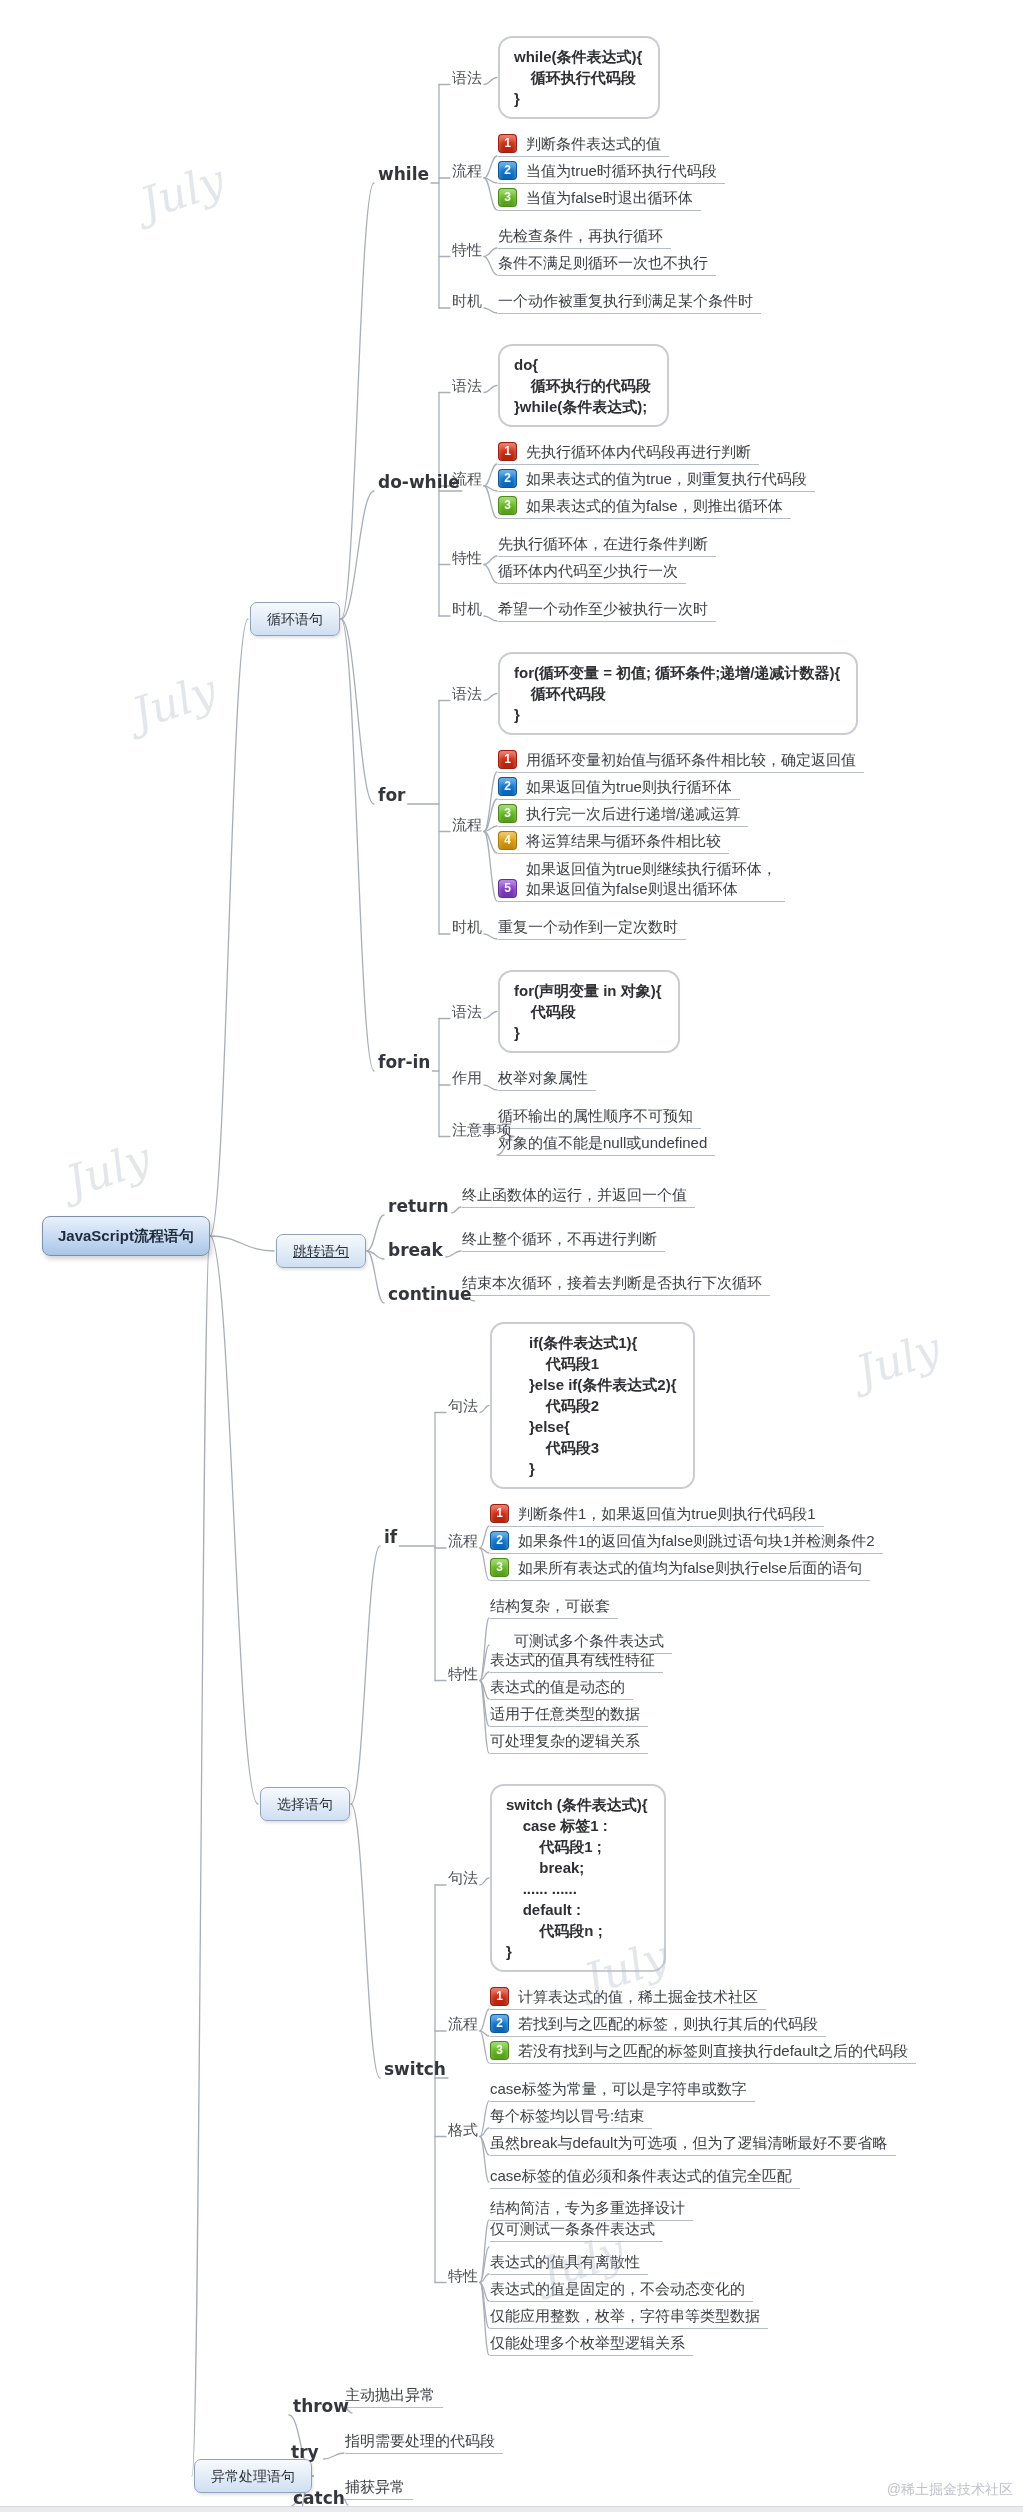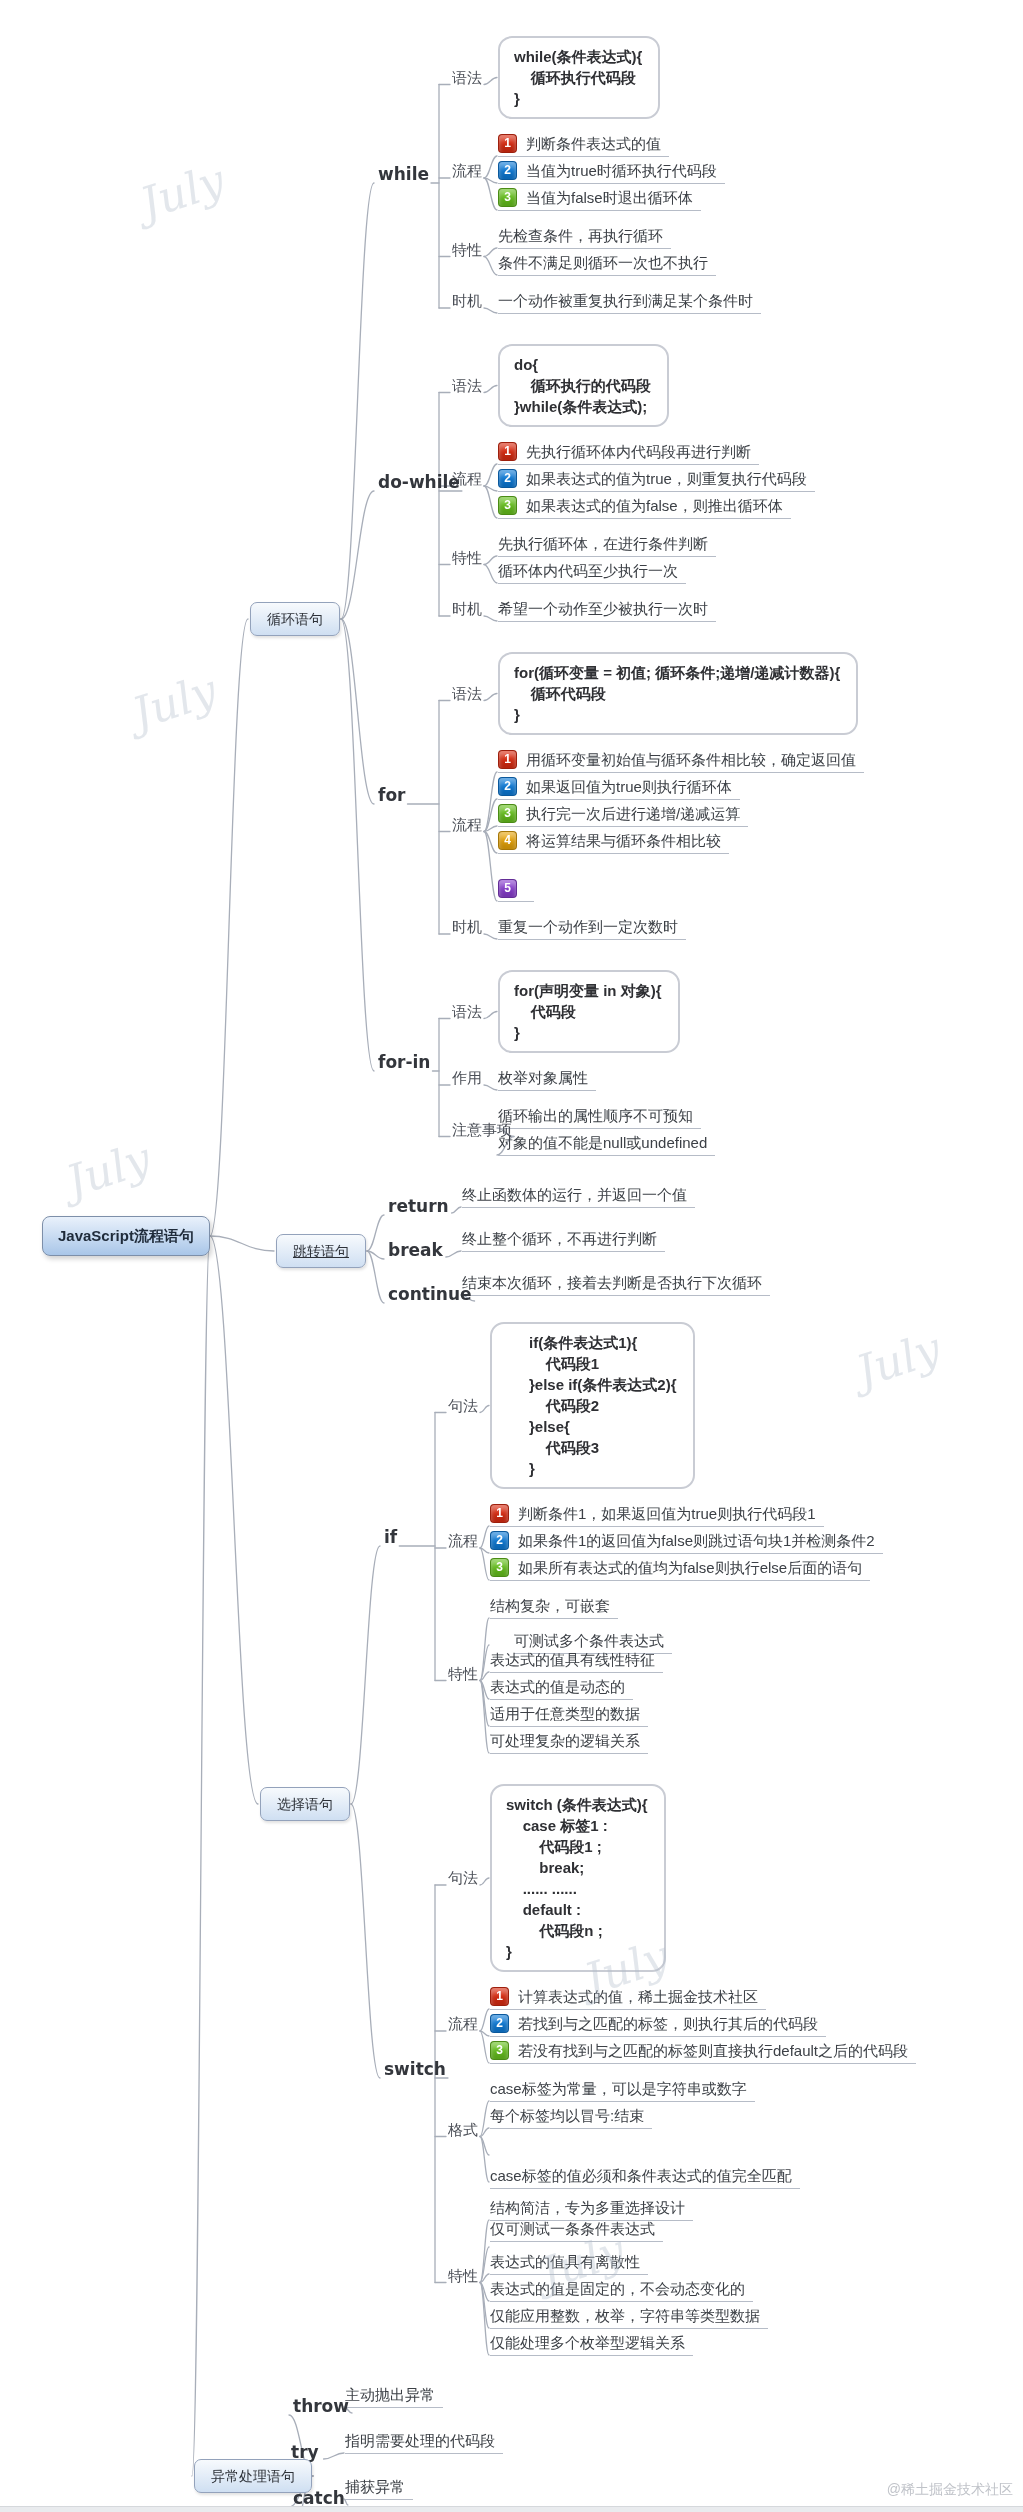--- a/index.html
+++ b/index.html
@@ -223,20 +223,22 @@
     <div class="row" style="left: 498px; top: 801px; height: 26px;">
       <span class="badge" style="background: rgb(103, 193, 30);">3</span>
       <span class="t">执行完一次后进行递增/递减运算</span>
     </div>
     <div class="row" style="left: 498px; top: 828px; height: 26px;">
       <span class="badge" style="background: rgb(231, 164, 10);">4</span>
       <span class="t">将运算结果与循环条件相比较</span>
     </div>
     <div class="row" style="left: 498px; top: 855px; height: 47px;">
       <span class="badge" style="background: rgb(138, 63, 208);">5</span>
+      <span class="t">如果返回值为true则继续执行循环体，
+如果返回值为false则退出循环体</span>
     </div>
     <div class="lbl" style="left: 452px; top: 813.5px;">流程</div>
     <div class="row" style="left: 498px; top: 914px; height: 26px;">
       <span class="t">重复一个动作到一定次数时</span>
     </div>
     <div class="lbl" style="left: 452px; top: 916px;">时机</div>
     <div class="kw" style="left: 378px; top: 784px;">for</div>
     <div class="codebox" style="left: 498px; top: 970px;">
       <div class="cline">for(声明变量 in 对象){</div>
       <div class="cline">    代码段</div>
@@ -334,20 +336,23 @@
     <div class="row" style="left: 490px; top: 2038px; height: 26px;">
       <span class="badge" style="background: rgb(103, 193, 30);">3</span>
       <span class="t">若没有找到与之匹配的标签则直接执行default之后的代码段</span>
     </div>
     <div class="lbl" style="left: 448px; top: 2013px;">流程</div>
     <div class="row" style="left: 490px; top: 2076px; height: 26px;">
       <span class="t">case标签为常量，可以是字符串或数字</span>
     </div>
     <div class="row" style="left: 490px; top: 2103px; height: 26px;">
       <span class="t">每个标签均以冒号:结束</span>
+    </div>
+    <div class="row" style="left: 490px; top: 2130px; height: 26px;">
+      <span class="t">虽然break与default为可选项，但为了逻辑清晰最好不要省略</span>
     </div>
     <div class="row" style="left: 490px; top: 2157px; height: 32px;">
       <span class="t">case标签的值必须和条件表达式的值完全匹配</span>
     </div>
     <div class="lbl" style="left: 448px; top: 2118.5px;">格式</div>
     <div class="row" style="left: 490px; top: 2195px; height: 26px;">
       <span class="t">结构简洁，专为多重选择设计</span>
     </div>
     <div class="row" style="left: 490px; top: 2222px; height: 20px;">
       <span class="t">仅可测试一条条件表达式</span>

